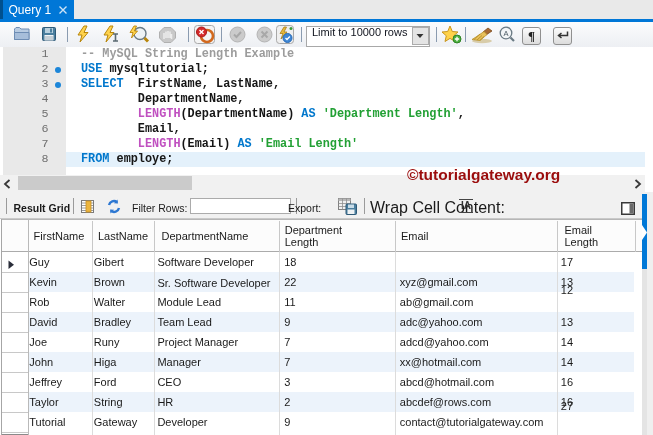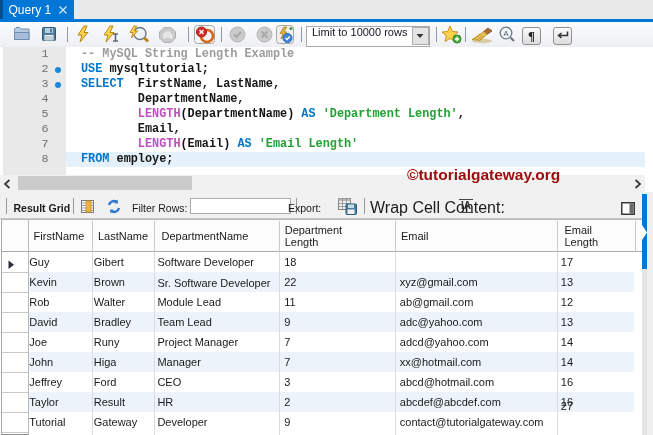--- a/index.html
+++ b/index.html
@@ -248,21 +248,21 @@
 <div class="cell" style="left:93.8px;top:272px">Brown</div>
 <div class="cell" style="left:157.4px;top:273px">Sr. Software Developer</div>
 <div class="cell" style="left:284.2px;top:272px">22</div>
 <div class="cell" style="left:399.8px;top:272px">xyz@gmail.com</div>
 <div class="cell" style="left:560.8px;top:272px">13</div>
 <div class="cell" style="left:29.3px;top:292px">Rob</div>
 <div class="cell" style="left:93.8px;top:292px">Walter</div>
 <div class="cell" style="left:157.4px;top:292px">Module Lead</div>
 <div class="cell" style="left:284.2px;top:292px">11</div>
 <div class="cell" style="left:399.8px;top:292px">ab@gmail.com</div>
-<div class="cell" style="left:560.8px;top:292px">12</div>
+<div class="cell" style="left:560.8px;top:280px">12</div>
 <div class="cell" style="left:29.3px;top:312px">David</div>
 <div class="cell" style="left:93.8px;top:312px">Bradley</div>
 <div class="cell" style="left:157.4px;top:312px">Team Lead</div>
 <div class="cell" style="left:284.2px;top:312px">9</div>
 <div class="cell" style="left:399.8px;top:312px">adc@yahoo.com</div>
 <div class="cell" style="left:560.8px;top:312px">13</div>
 <div class="cell" style="left:29.3px;top:332px">Joe</div>
 <div class="cell" style="left:93.8px;top:332px">Runy</div>
 <div class="cell" style="left:157.4px;top:332px">Project Manager</div>
 <div class="cell" style="left:284.2px;top:332px">7</div>
@@ -274,24 +274,24 @@
 <div class="cell" style="left:284.2px;top:352px">7</div>
 <div class="cell" style="left:399.8px;top:352px">xx@hotmail.com</div>
 <div class="cell" style="left:560.8px;top:352px">14</div>
 <div class="cell" style="left:29.3px;top:372px">Jeffrey</div>
 <div class="cell" style="left:93.8px;top:372px">Ford</div>
 <div class="cell" style="left:157.4px;top:372px">CEO</div>
 <div class="cell" style="left:284.2px;top:372px">3</div>
 <div class="cell" style="left:399.8px;top:372px">abcd@hotmail.com</div>
 <div class="cell" style="left:560.8px;top:372px">16</div>
 <div class="cell" style="left:29.3px;top:392px">Taylor</div>
-<div class="cell" style="left:93.8px;top:392px">Result</div>
+<div class="cell" style="left:93.8px;top:392px">String</div>
 <div class="cell" style="left:157.4px;top:392px">HR</div>
 <div class="cell" style="left:284.2px;top:392px">2</div>
-<div class="cell" style="left:399.8px;top:392px">abcdef@abcdef.com</div>
+<div class="cell" style="left:399.8px;top:392px">abcdef@rows.com</div>
 <div class="cell" style="left:560.8px;top:392px">16</div>
 <div class="cell" style="left:29.3px;top:412px">Tutorial</div>
 <div class="cell" style="left:93.8px;top:412px">Gateway</div>
 <div class="cell" style="left:157.4px;top:412px">Developer</div>
 <div class="cell" style="left:284.2px;top:412px">9</div>
 <div class="cell" style="left:399.8px;top:412px">contact@tutorialgateway.com</div>
 <div class="cell" style="left:560.8px;top:396px">27</div>
 
 <div class="abs" style="left:642px;top:194px;width:5px;height:241px;background:#E4E4E4"></div>
 <div class="abs" style="left:642px;top:194px;width:5px;height:75px;background:#0078D7"></div>

